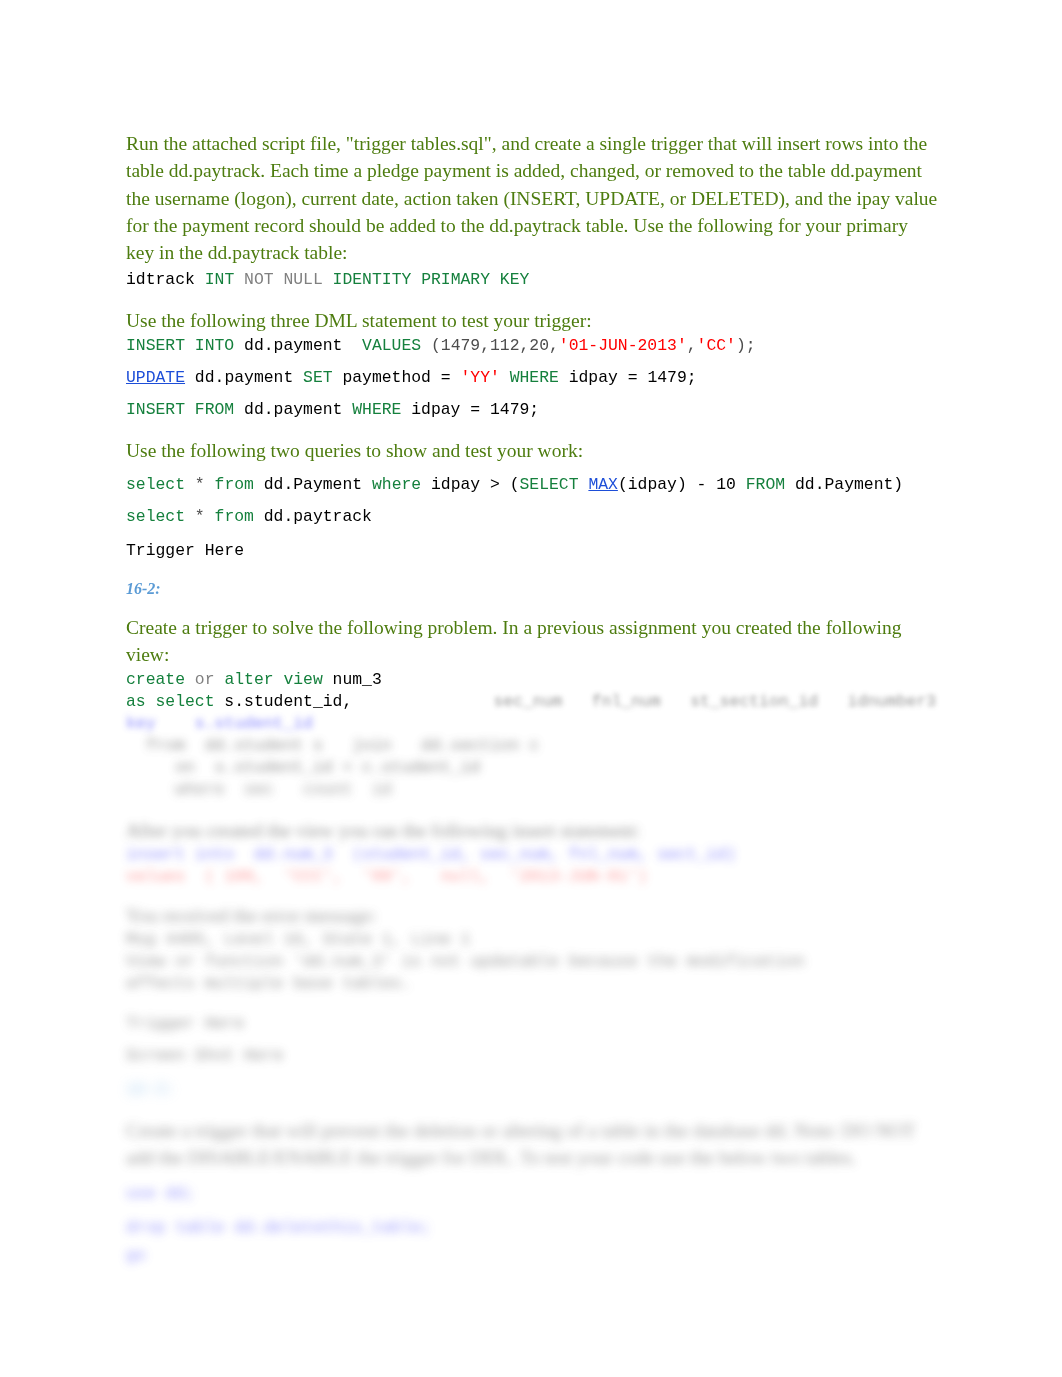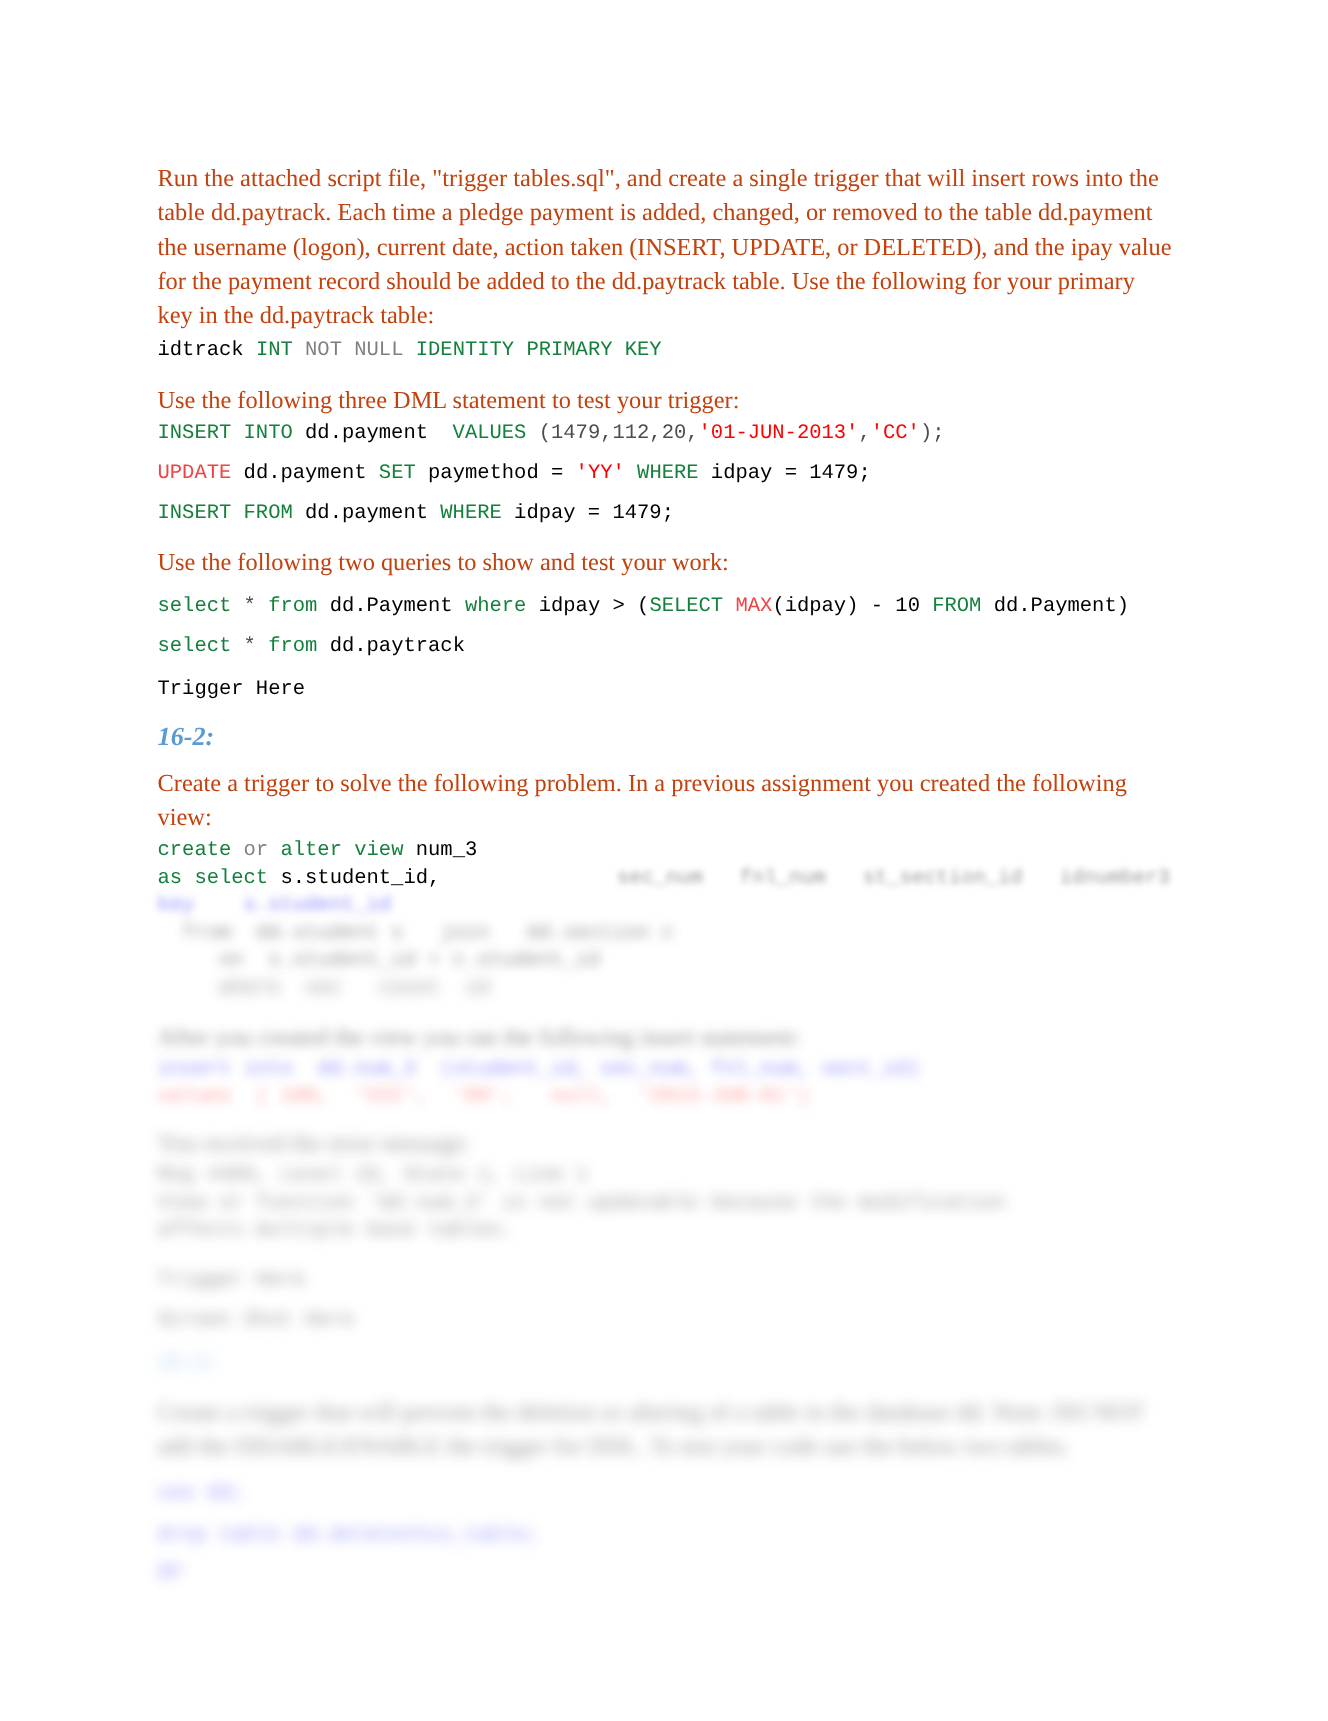--- a/index.html
+++ b/index.html
@@ -28,49 +28,49 @@
     left: 126px;
     top: 130px;
     width: 812px;
   }
 
   
   .para {
     font-family: "Liberation Serif", serif;
     font-size: 19.5px;
     line-height: 27.3px;
-    color: #c2410c;
+    color: #4d7c0f;
     margin: 0 0 3px 0;
     text-align: left;
   }
   .para.tight { margin-bottom: 0; }
 
   
   .code {
     font-family: "Liberation Mono", monospace;
     font-size: 16.4px;
     line-height: 22px;
     color: #000000;
     white-space: pre;
     margin: 0;
   }
   .code-gap { margin-top: 10px; }
   .code-gap-lg { margin-top: 12px; }
 
   .kw      { color: #15803d; }   
-  .kw2     { color: #ef4444; }   
+  .kw2     { color: #1d4ed8; text-decoration: underline; }   
   .gray    { color: #808080; margin-top: 22px; }   
   .str     { color: #ff0000; }   
   .num     { color: #4d4d4d; }   
   .plain   { color: #000000; }
 
   
   .subhead {
     font-family: "Liberation Serif", serif;
-    font-size: 21px;
+    font-size: 16px;
     font-style: italic;
     font-weight: bold;
     color: #5b9bd5;
     margin: 16px 0 6px 0;
     line-height: 22px;
   }
 
   
   .blurred-region {
     position: relative;

